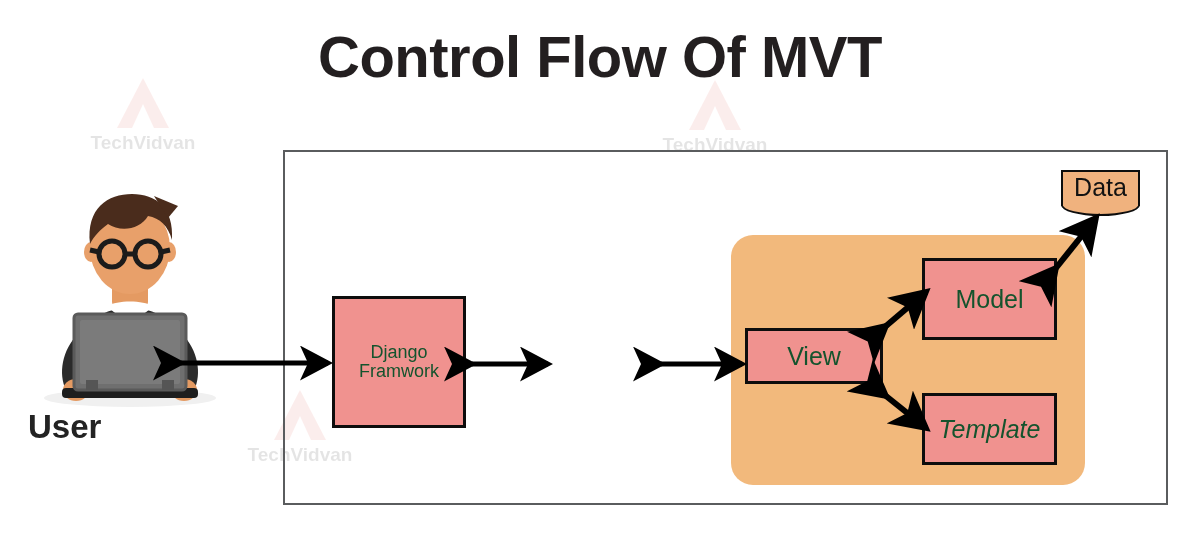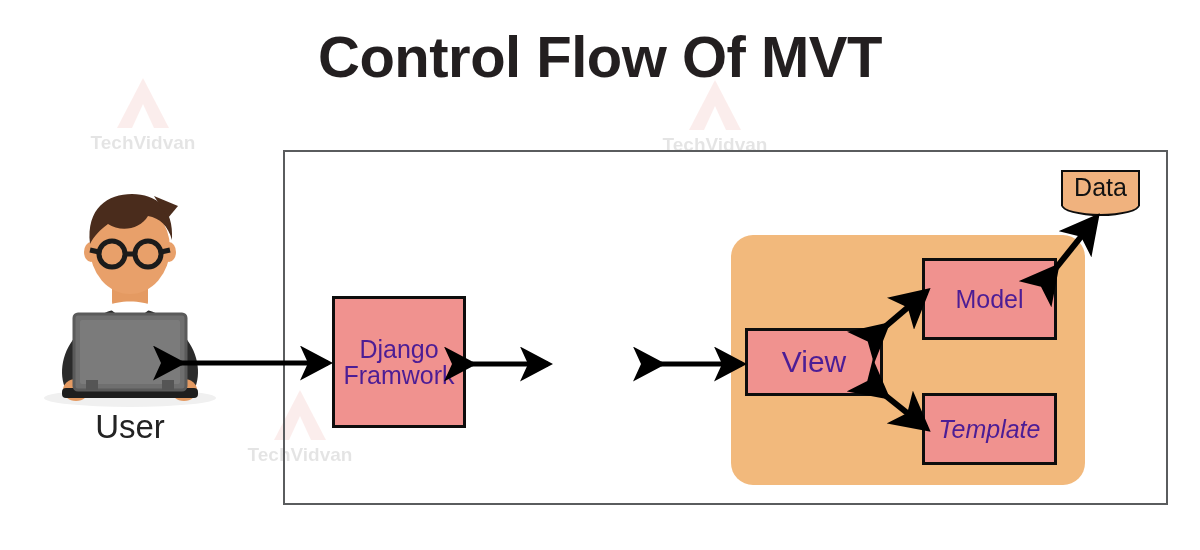--- a/index.html
+++ b/index.html
@@ -93,28 +93,28 @@
   
   .box {
     position: absolute;
     box-sizing: border-box;
     border: 3px solid #0d0d0d;
     background: #f0928f;
     display: flex;
     align-items: center;
     justify-content: center;
     text-align: center;
-    color: #4c1d95;
+    color: #14532d;
     font-size: 26px;
     line-height: 1.04;
     white-space: pre-line;
   }
-  #box-django  { left: 332px; top: 296px; width: 134px; height: 132px; font-size: 25px; }
+  #box-django  { left: 332px; top: 296px; width: 134px; height: 132px; font-size: 18px; }
   #box-url     { left: 551px; top: 341px; width: 104px; height: 47px;  font-size: 25px; }
-  #box-view    { left: 745px; top: 328px; width: 138px; height: 68px;  font-size: 30px; }
+  #box-view    { left: 745px; top: 328px; width: 138px; height: 56px;  font-size: 25px; }
   #box-model   { left: 922px; top: 258px; width: 135px; height: 82px;  font-size: 25px; }
   #box-template{ left: 922px; top: 393px; width: 135px; height: 72px;  font-size: 25px; font-style: italic; }
 
   
   .group-orange {
     position: absolute;
     left: 731px;
     top: 235px;
     width: 354px;
     height: 250px;
@@ -180,23 +180,23 @@
     left: 28px;
     top: 182px;
     width: 204px;
     height: 240px;
   }
   .user-label {
     position: absolute;
     left: 28px;
     top: 408px;
     width: 204px;
-    text-align: center;
+    text-align: left;
     font-size: 33px;
-    font-weight: normal;
+    font-weight: bold;
     color: #232323;
   }
 </style>
 </head>
 <body>
 
 <div id="stage">
 
   <div class="title">Control Flow Of MVT</div>
 

